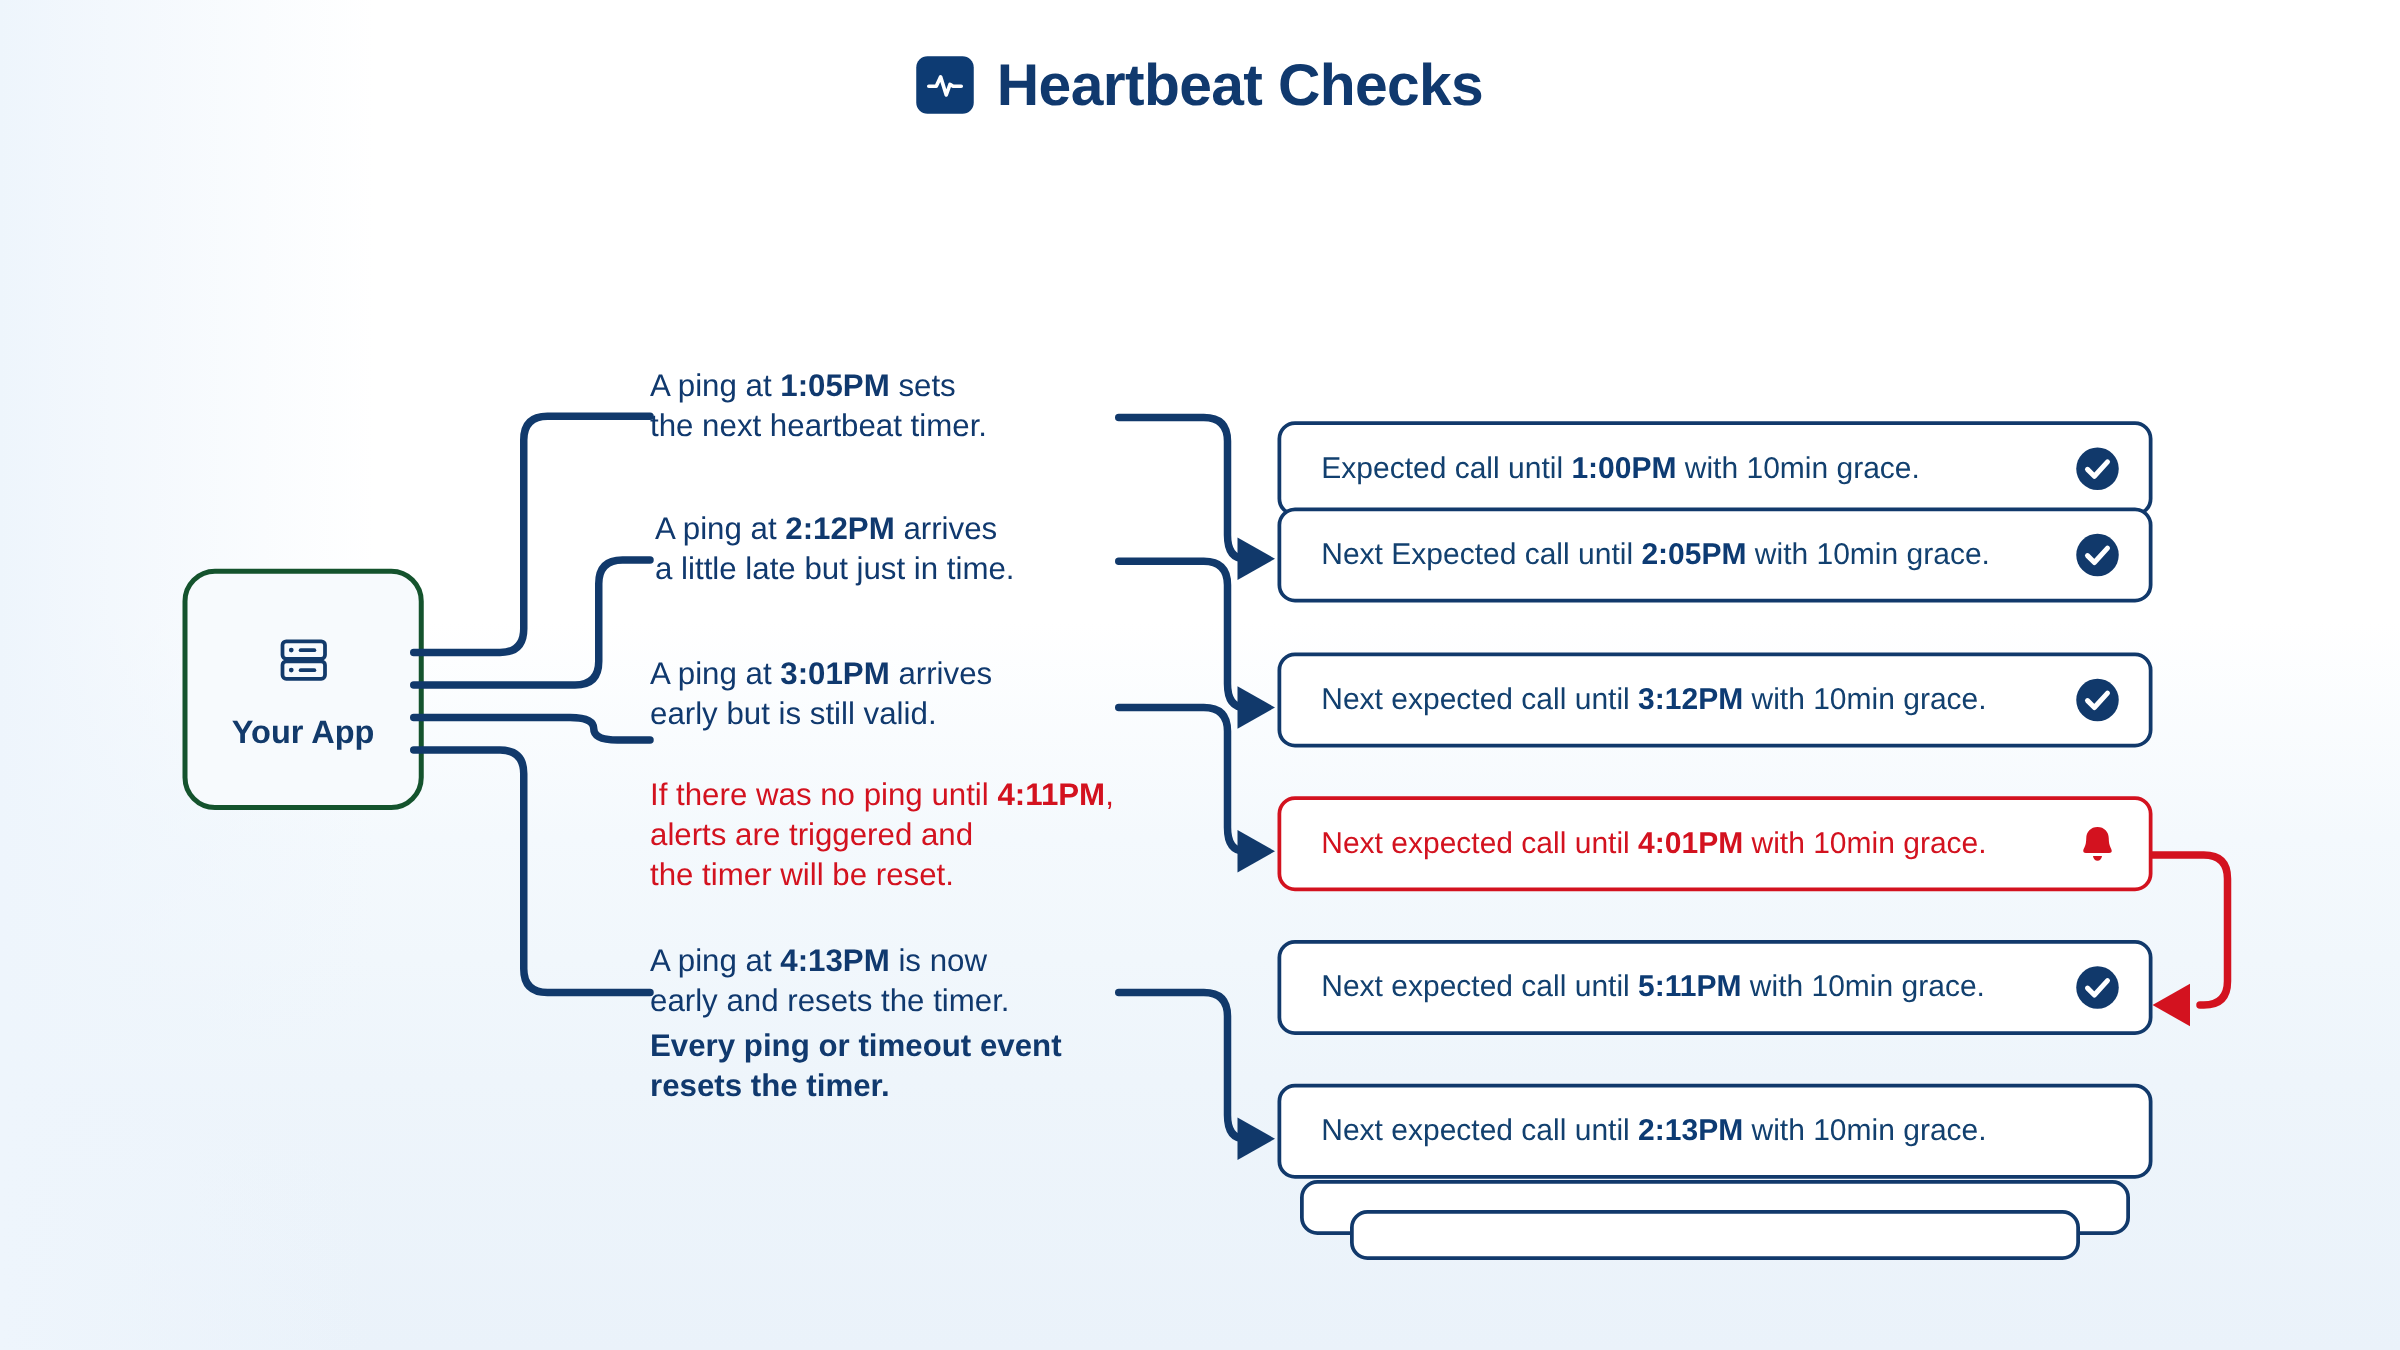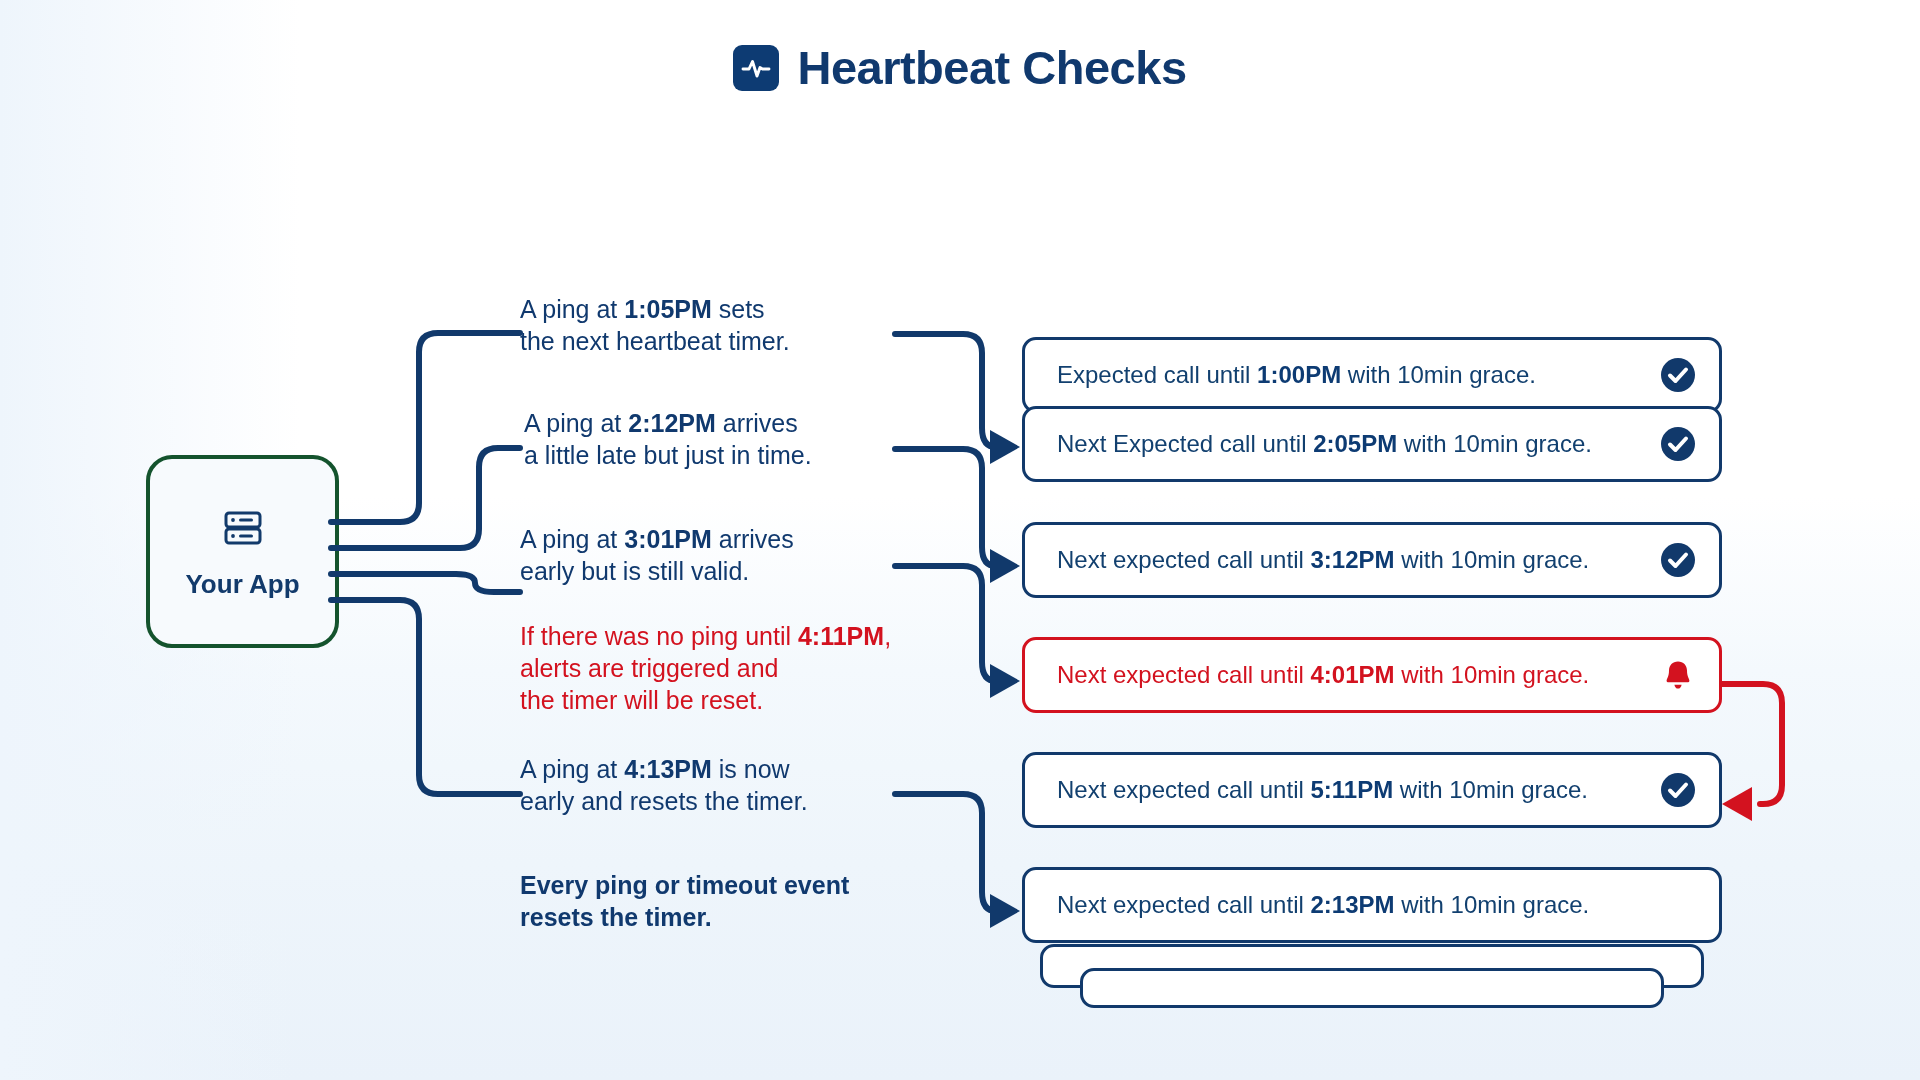--- a/index.html
+++ b/index.html
@@ -315,21 +315,21 @@
 the next heartbeat timer.</span></div>
   <div class="step" style="left:524px;top:408px;"><span>A ping at </span><b>2:12PM</b><span> arrives
 a little late but just in time.</span></div>
   <div class="step" style="left:520px;top:524px;"><span> A ping at </span><b>3:01PM</b><span> arrives
  early but is still valid.</span></div>
   <div class="step alert" style="left:520px;top:621px;"><span>If there was no ping until </span><b>4:11PM</b><span>,
 alerts are triggered and
 the timer will be reset.</span></div>
   <div class="step" style="left:520px;top:754px;"><span>A ping at </span><b>4:13PM</b><span> is now
 early and resets the timer.</span></div>
-  <div class="step strong" style="left:520px;top:870px;"><b>Every ping or timeout event
+  <div class="step strong" style="left:520px;top:822px;"><b>Every ping or timeout event
 resets the timer.</b></div>
 
   <div class="ghost" style="left:1040px;top:944px;width:664px;height:44px;"></div>
   <div class="ghost" style="left:1080px;top:968px;width:584px;height:40px;"></div>
 
   <div class="card" style="top:291px;margin-top:46px;">
     <span class="card-text"><span>Expected call until </span><b>1:00PM</b><span> with 10min grace.</span></span>
     <span class="badge">
         <svg width="38" height="38" viewBox="0 0 38 38">
           <circle cx="19" cy="19" r="17" fill="#11396b"></circle>

